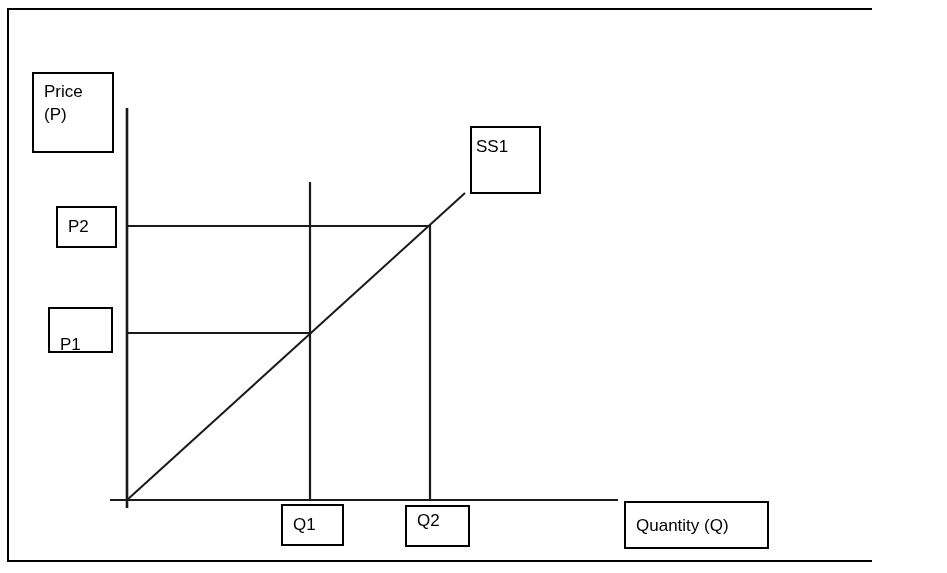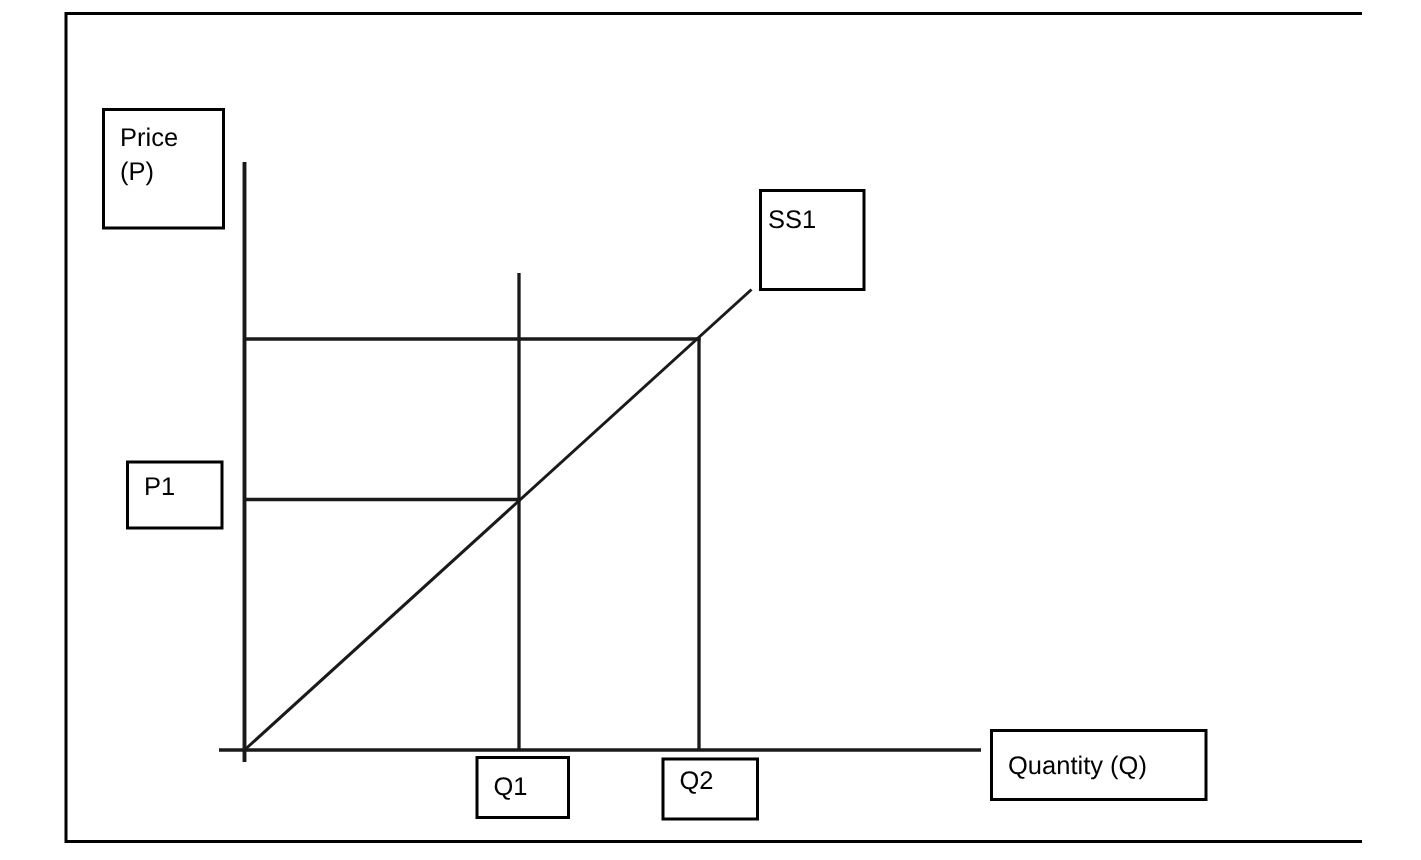--- a/index.html
+++ b/index.html
@@ -9,21 +9,20 @@
   }
   body {
     font-family: "Liberation Sans", sans-serif;
   }
   #canvas {
     position: relative;
     width: 872px;
     height: 573px;
     background: #ffffff;
     overflow: hidden;
-    margin-left: 36px;
   }
   
   #outer-border {
     position: absolute;
     left: 7px;
     top: 8px;
     width: 930px;
     height: 554px;
     border: 2px solid #000000;
     box-sizing: border-box;
@@ -61,21 +60,21 @@
     top: 206px;
     width: 61px;
     height: 42px;
     padding-top: 7px;
   }
   #p1-label {
     left: 48px;
     top: 307px;
     width: 65px;
     height: 46px;
-    padding-top: 4px;
+    padding-top: 24px;
   }
   #dd1-label {
     left: 255px;
     top: 108px;
     width: 88px;
     height: 50px;
     padding-top: 9px;
   }
   #ss1-label {
     left: 470px;
@@ -94,21 +93,21 @@
   }
   #q2-label {
     left: 405px;
     top: 505px;
     width: 65px;
     height: 42px;
     padding-top: 2px;
   }
   #quantity-axis-label {
     left: 624px;
-    top: 486px;
+    top: 501px;
     width: 145px;
     height: 48px;
     padding-top: 11px;
   }
 </style>
 </head>
 <body>
 
 <div id="canvas">
 
@@ -127,20 +126,21 @@
     <line x1="127" y1="226" x2="431" y2="226" stroke="#1a1a1a" stroke-width="2.2"></line>
 
     <line x1="127" y1="333" x2="311" y2="333" stroke="#1a1a1a" stroke-width="2.2"></line>
 
     <line x1="430" y1="225" x2="430" y2="500" stroke="#1a1a1a" stroke-width="2.2"></line>
   </svg>
 
   <div class="label-box" id="price-axis-label">Price
 (P)</div>
 
+  <div class="label-box" id="p2-label">P2</div>
 
   <div class="label-box" id="p1-label">P1</div>
 
 
   <div class="label-box" id="ss1-label">SS1</div>
 
   <div class="label-box" id="q1-label">Q1</div>
 
   <div class="label-box" id="q2-label">Q2</div>
 

